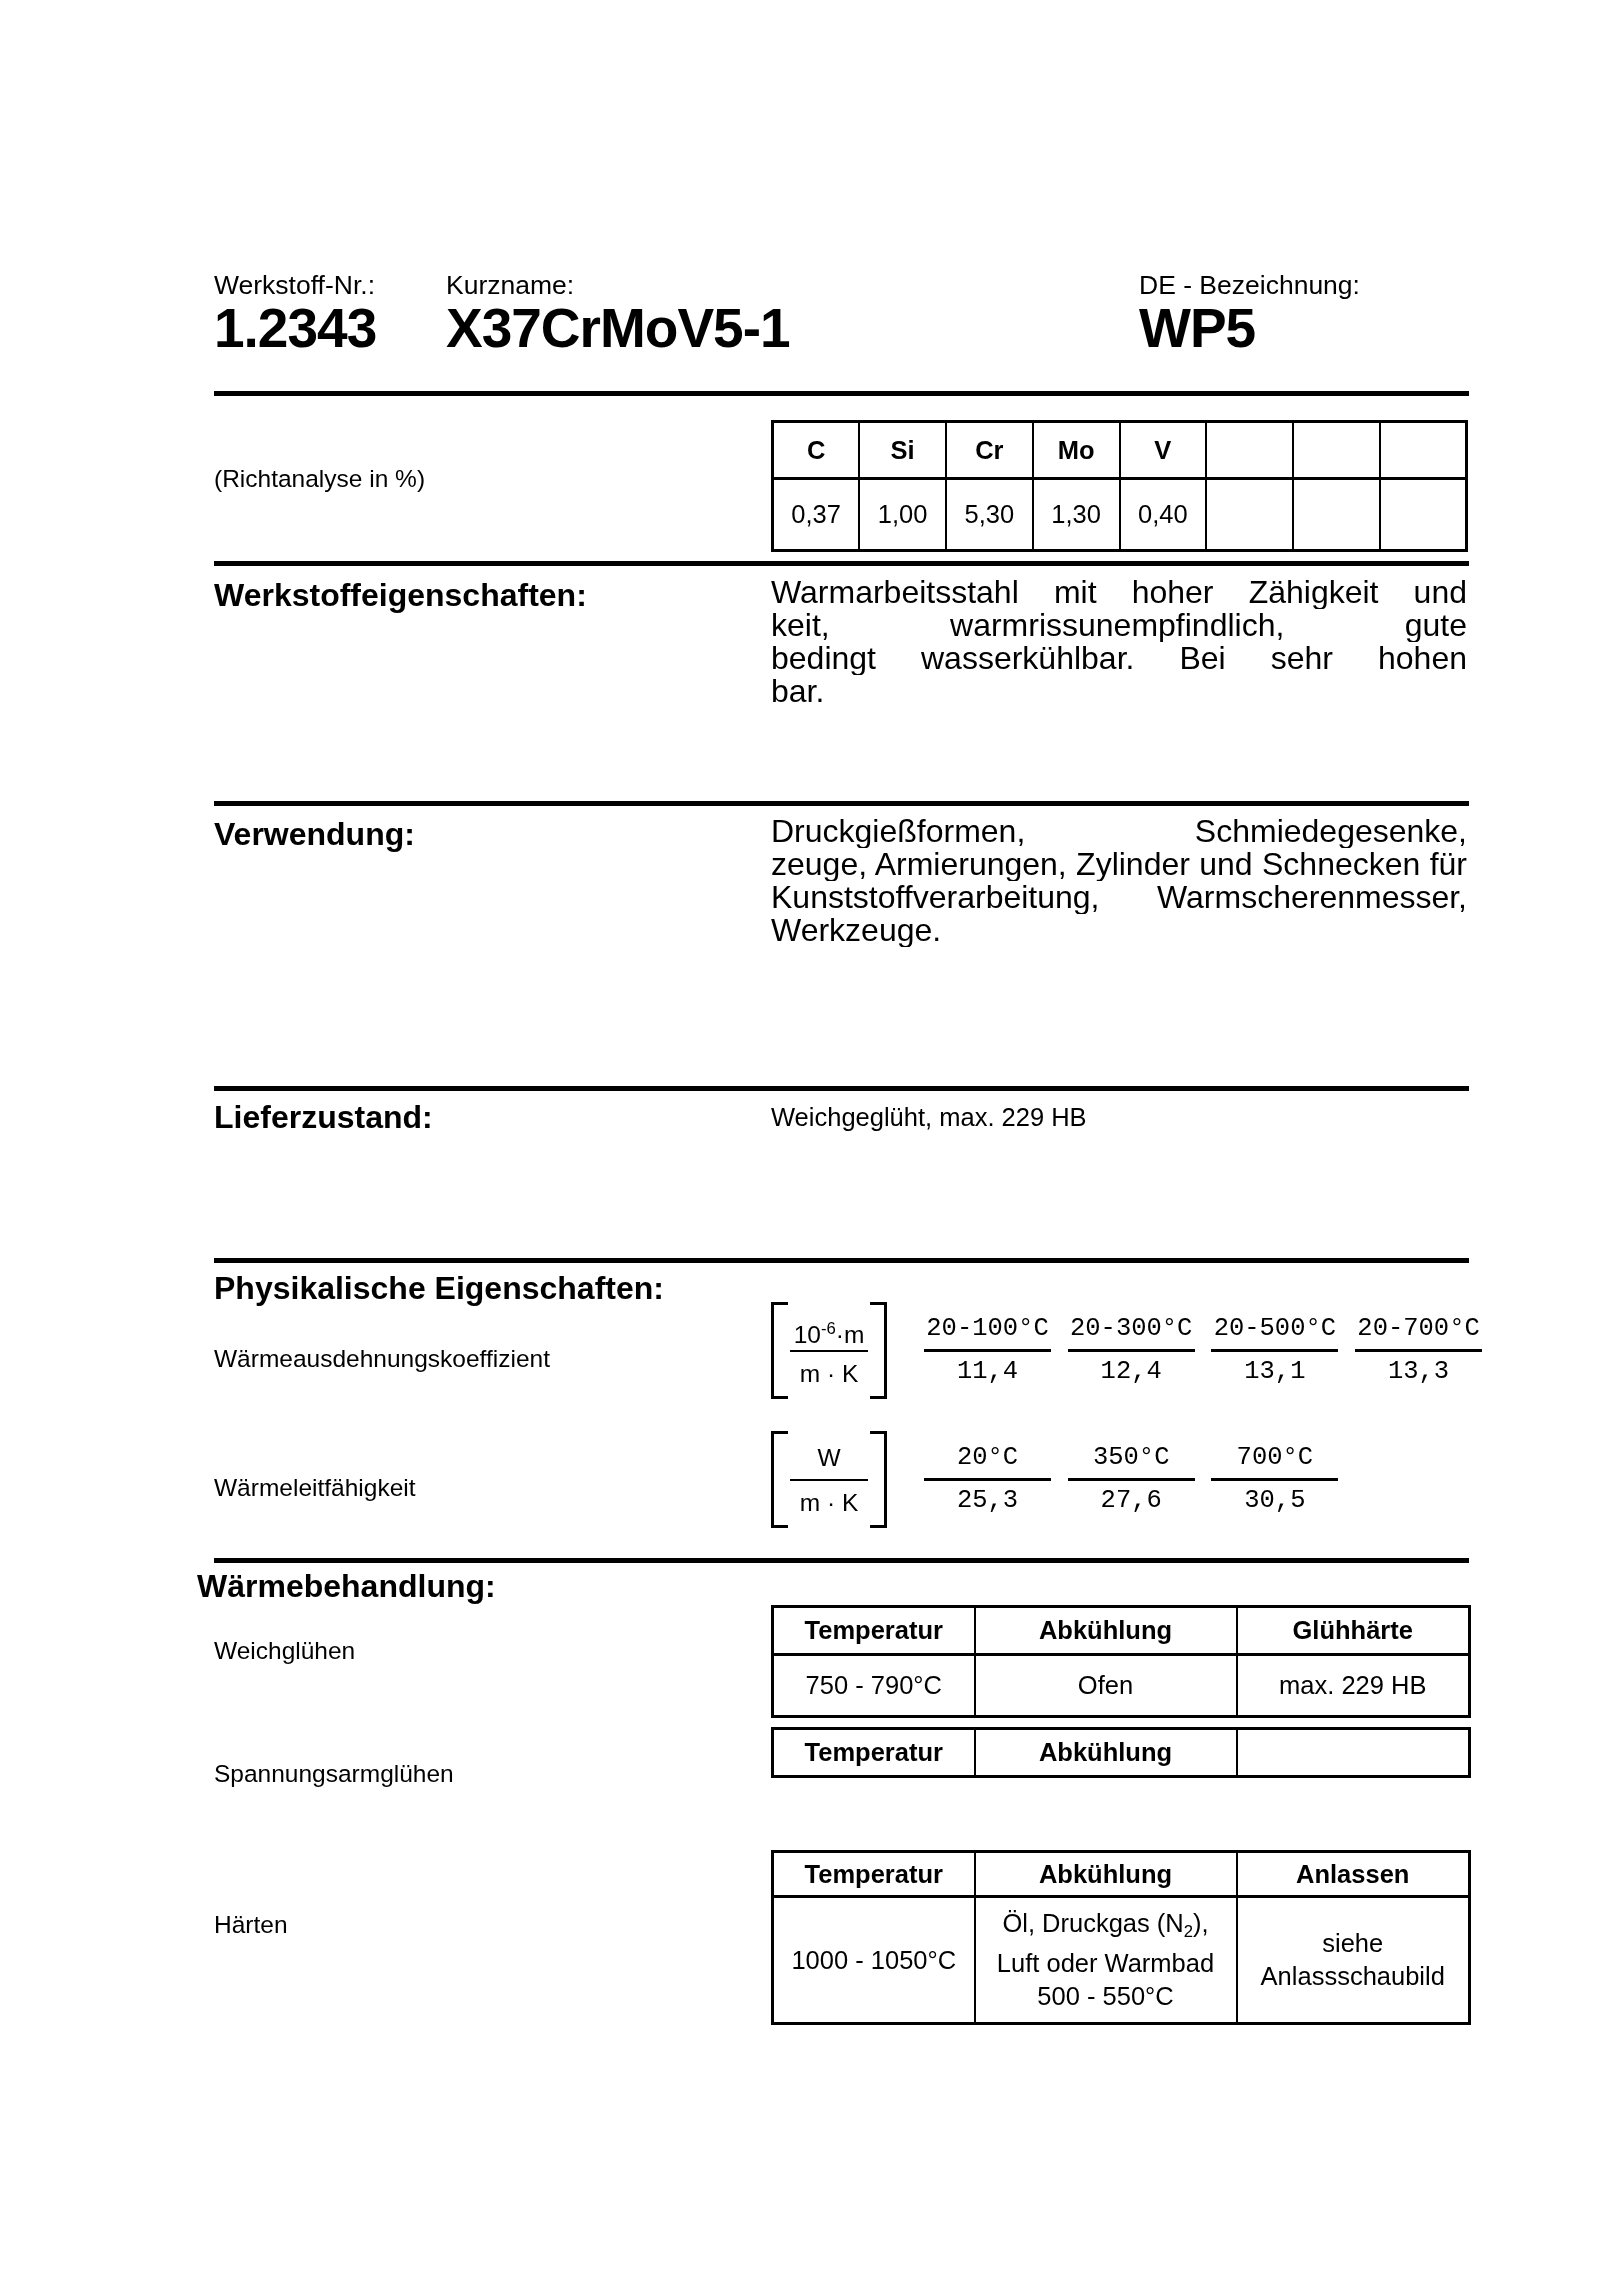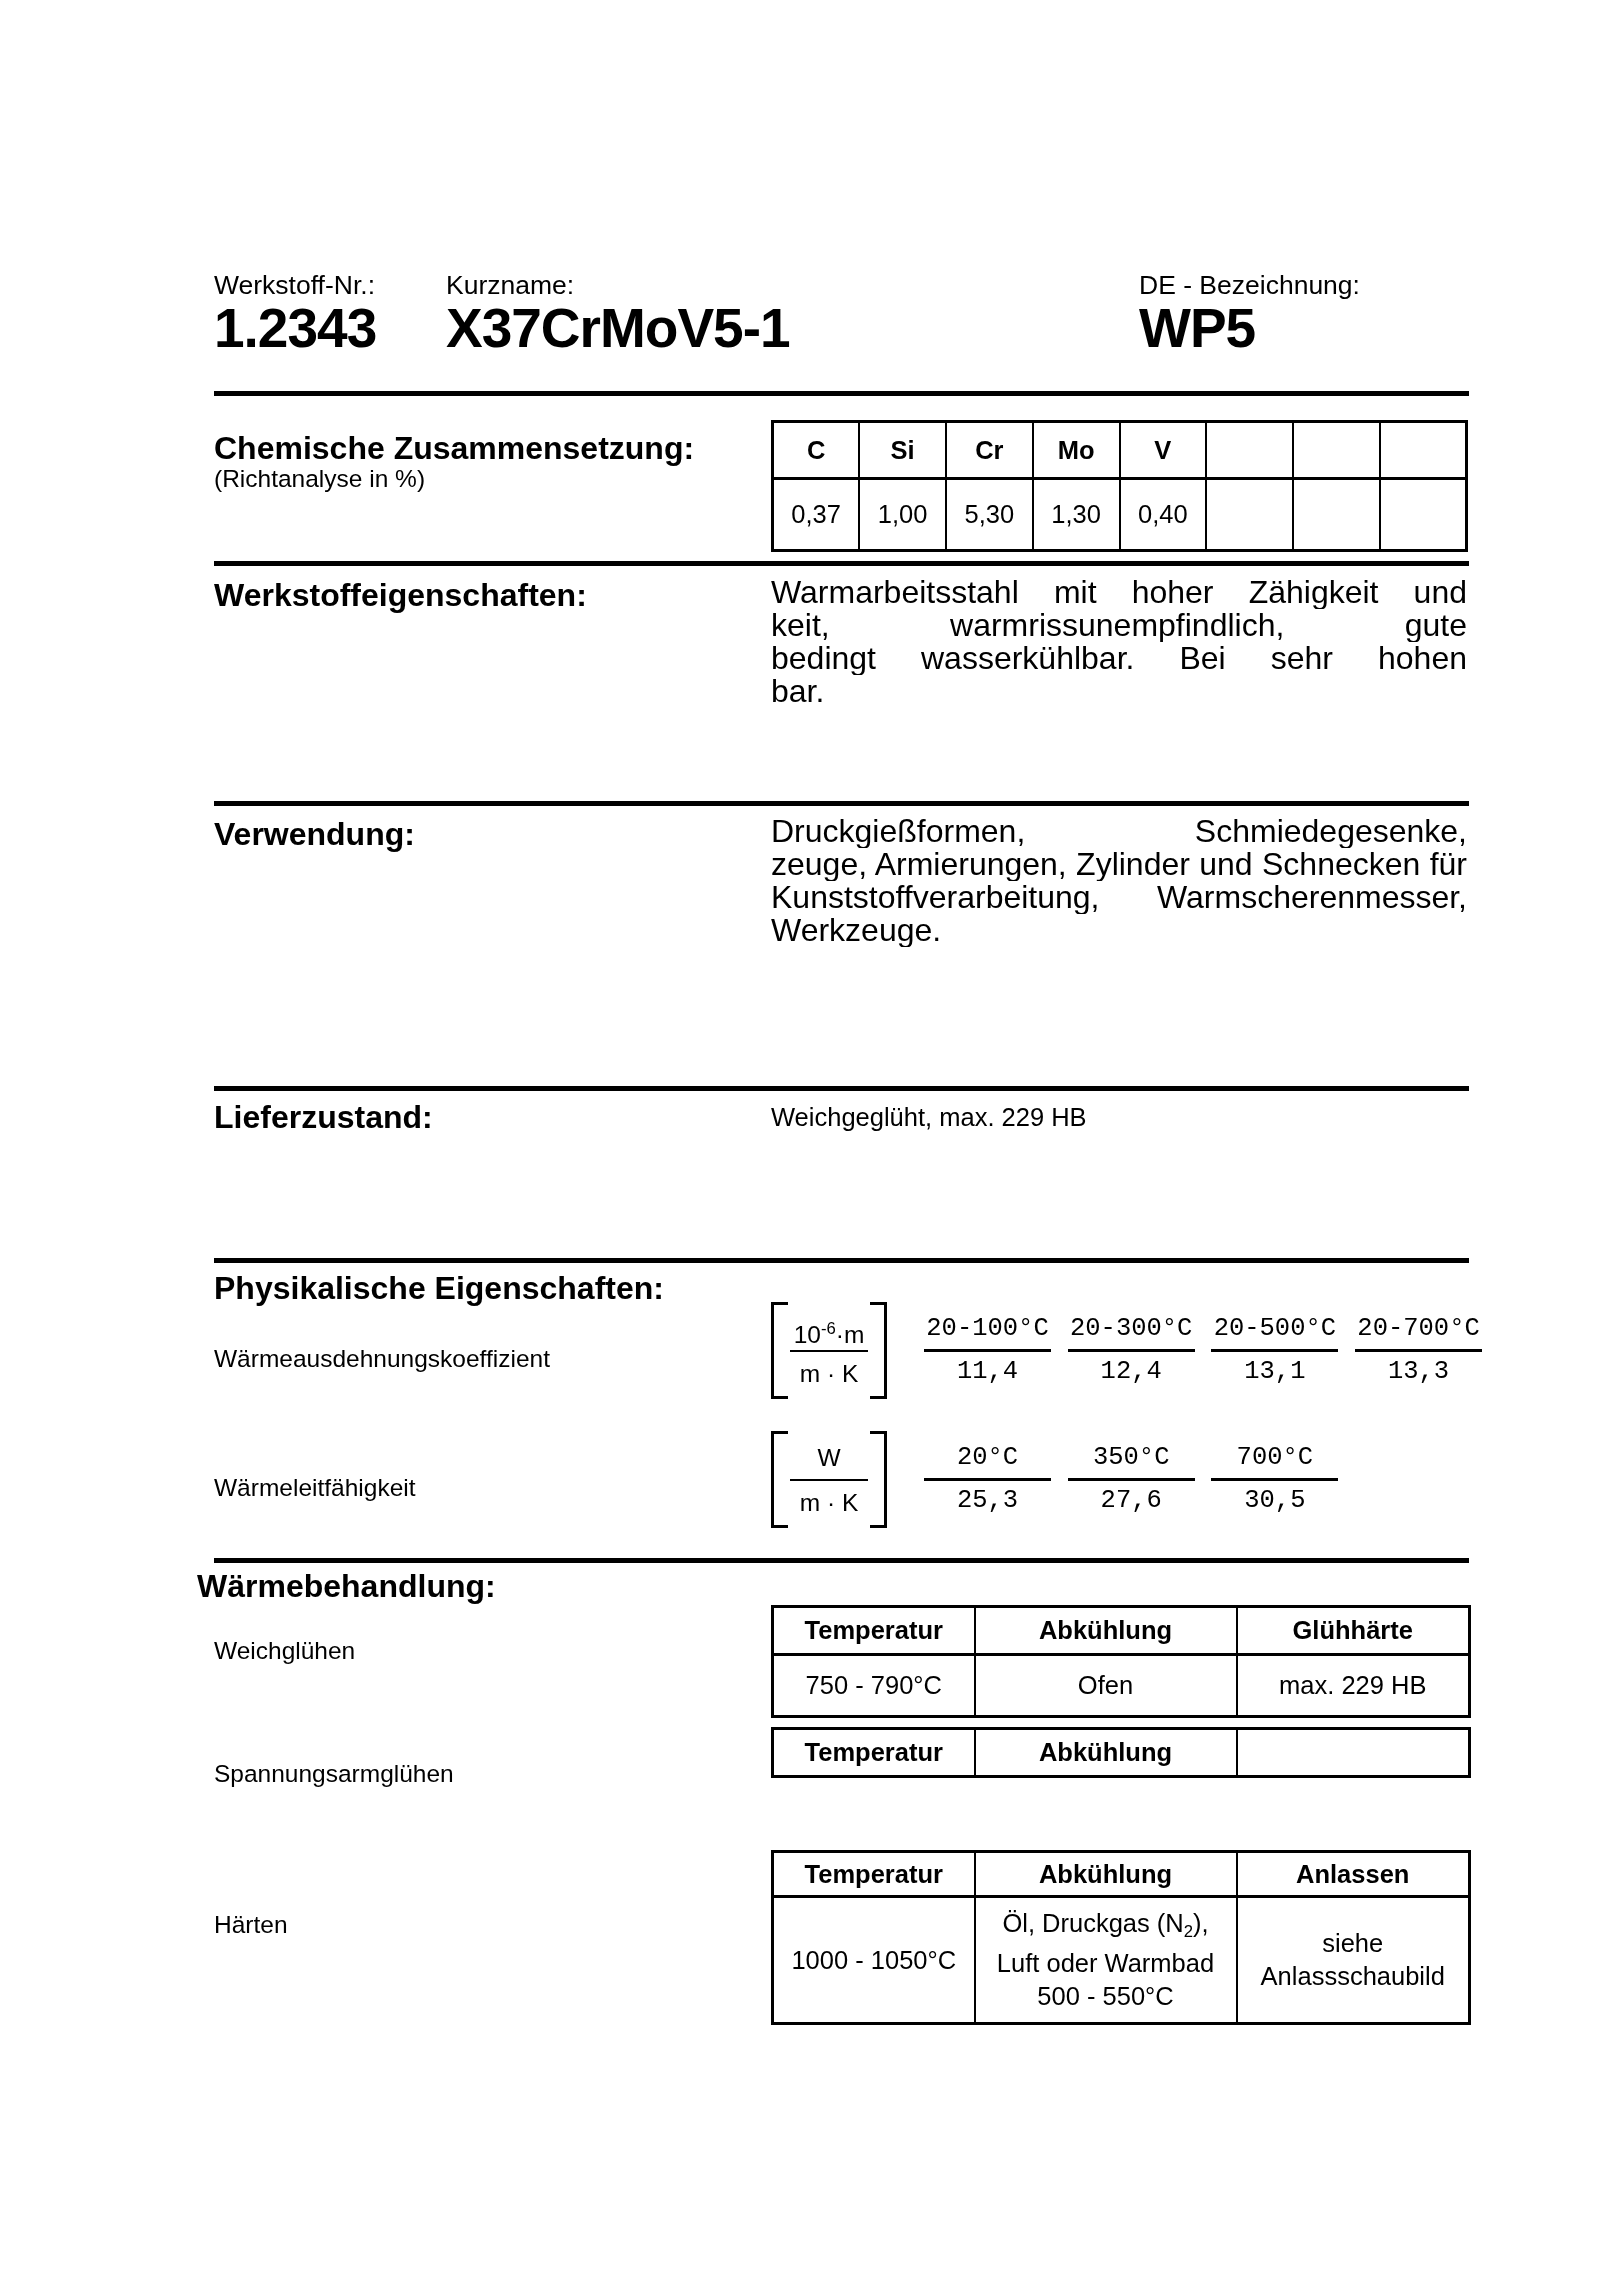--- a/index.html
+++ b/index.html
@@ -67,21 +67,20 @@
   <div class="abs hlabel" style="left:214px; top:270px">Werkstoff-Nr.:</div>
   <div class="abs hlabel" style="left:446px; top:270px">Kurzname:</div>
   <div class="abs hlabel" style="left:1139px; top:270px">DE - Bezeichnung:</div>
 
   <div class="abs big-title" style="left:214px; top:297px">1.2343</div>
   <div class="abs big-title" style="left:446px; top:297px">X37CrMoV5-1</div>
   <div class="abs big-title" style="left:1139px; top:297px">WP5</div>
 
   <div class="rule" style="top:391px"></div>
 
-  <div class="abs sechead" style="left:214px; top:429px">Chemische Zusammensetzung:</div>
   <div class="abs smalltext" style="left:214px; top:463px">(Richtanalyse in %)</div>
   <table class="sheet chem-table abs" style="left:771px; top:420px">
     <tbody>
         <tr>
       <th>C</th>
       <th>Si</th>
       <th>Cr</th>
       <th>Mo</th>
       <th>V</th>
       <th></th>

